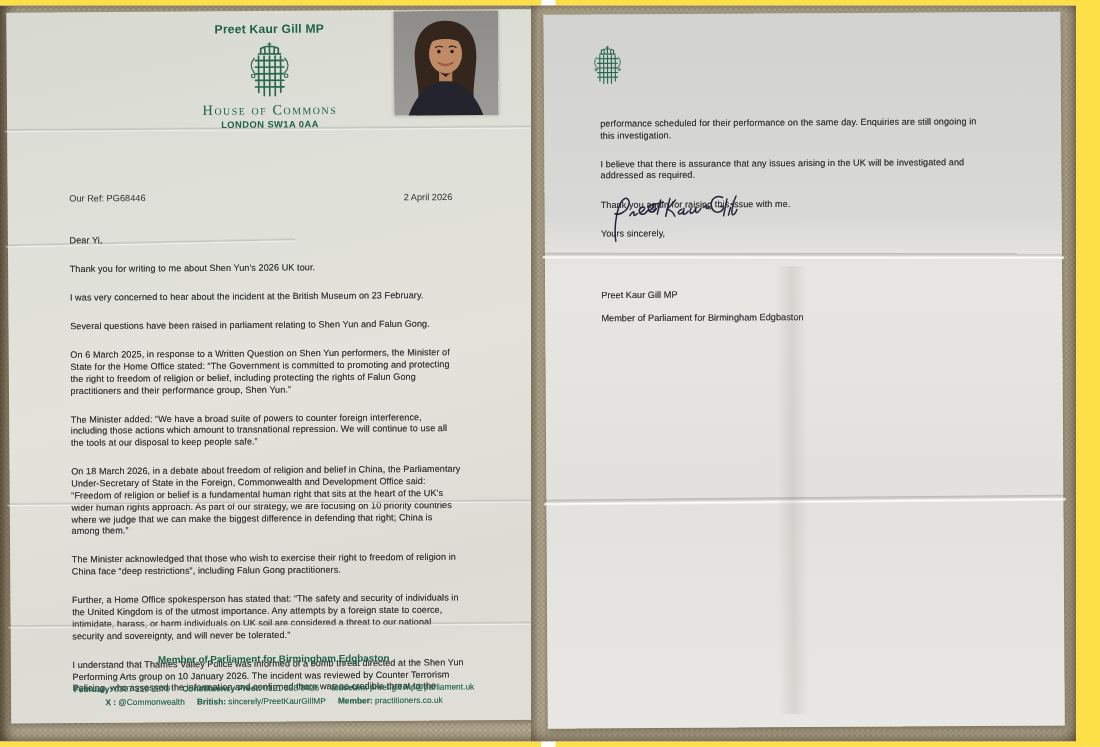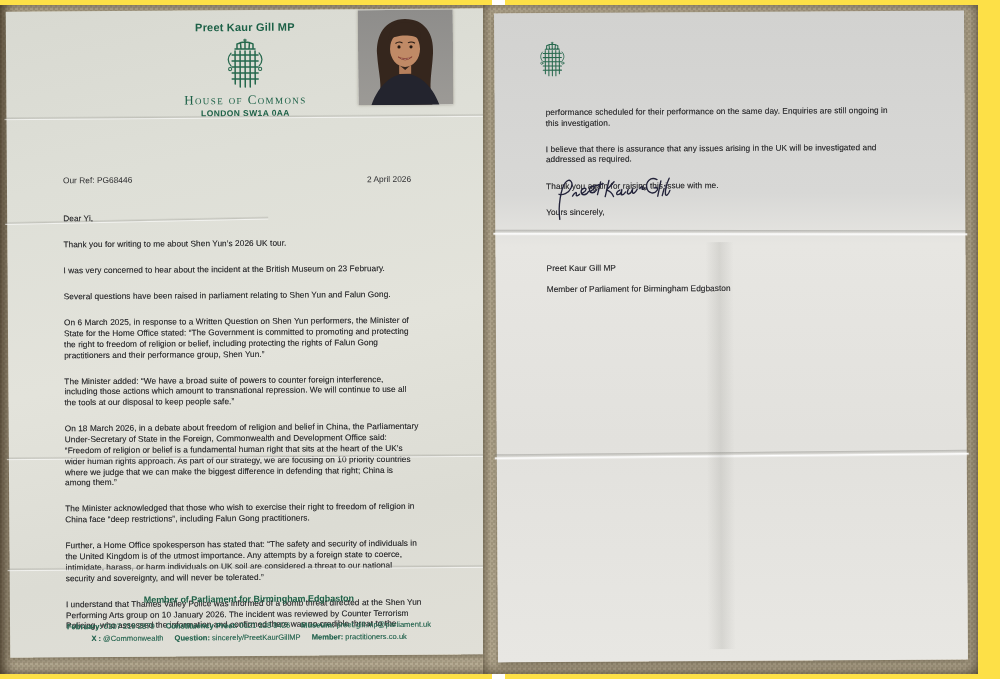--- a/index.html
+++ b/index.html
@@ -166,21 +166,21 @@
         </span>
         <span class="contact-item">
           <span class="contact-label">Museum:</span><span>preet.gill.mp@parliament.uk</span>
         </span>
       </div>
       <div class="contact-row contact-row2">
         <span class="contact-item">
           <span class="contact-label">X :</span><span>@Commonwealth</span>
         </span>
         <span class="contact-item">
-          <span class="contact-label">Question:</span><span>sincerely/PreetKaurGillMP</span>
+          <span class="contact-label">British:</span><span>sincerely/PreetKaurGillMP</span>
         </span>
         <span class="contact-item">
           <span class="contact-label">Member:</span><span>practitioners.co.uk</span>
         </span>
       </div>
 
       <div class="crease" style="top:105px"></div>
       <div class="crease" style="top:208px;width:55%;right:auto;transform:rotate(-.8deg)"></div>
       <div class="crease" style="top:445px"></div>
       <div class="crease" style="top:556px"></div>

